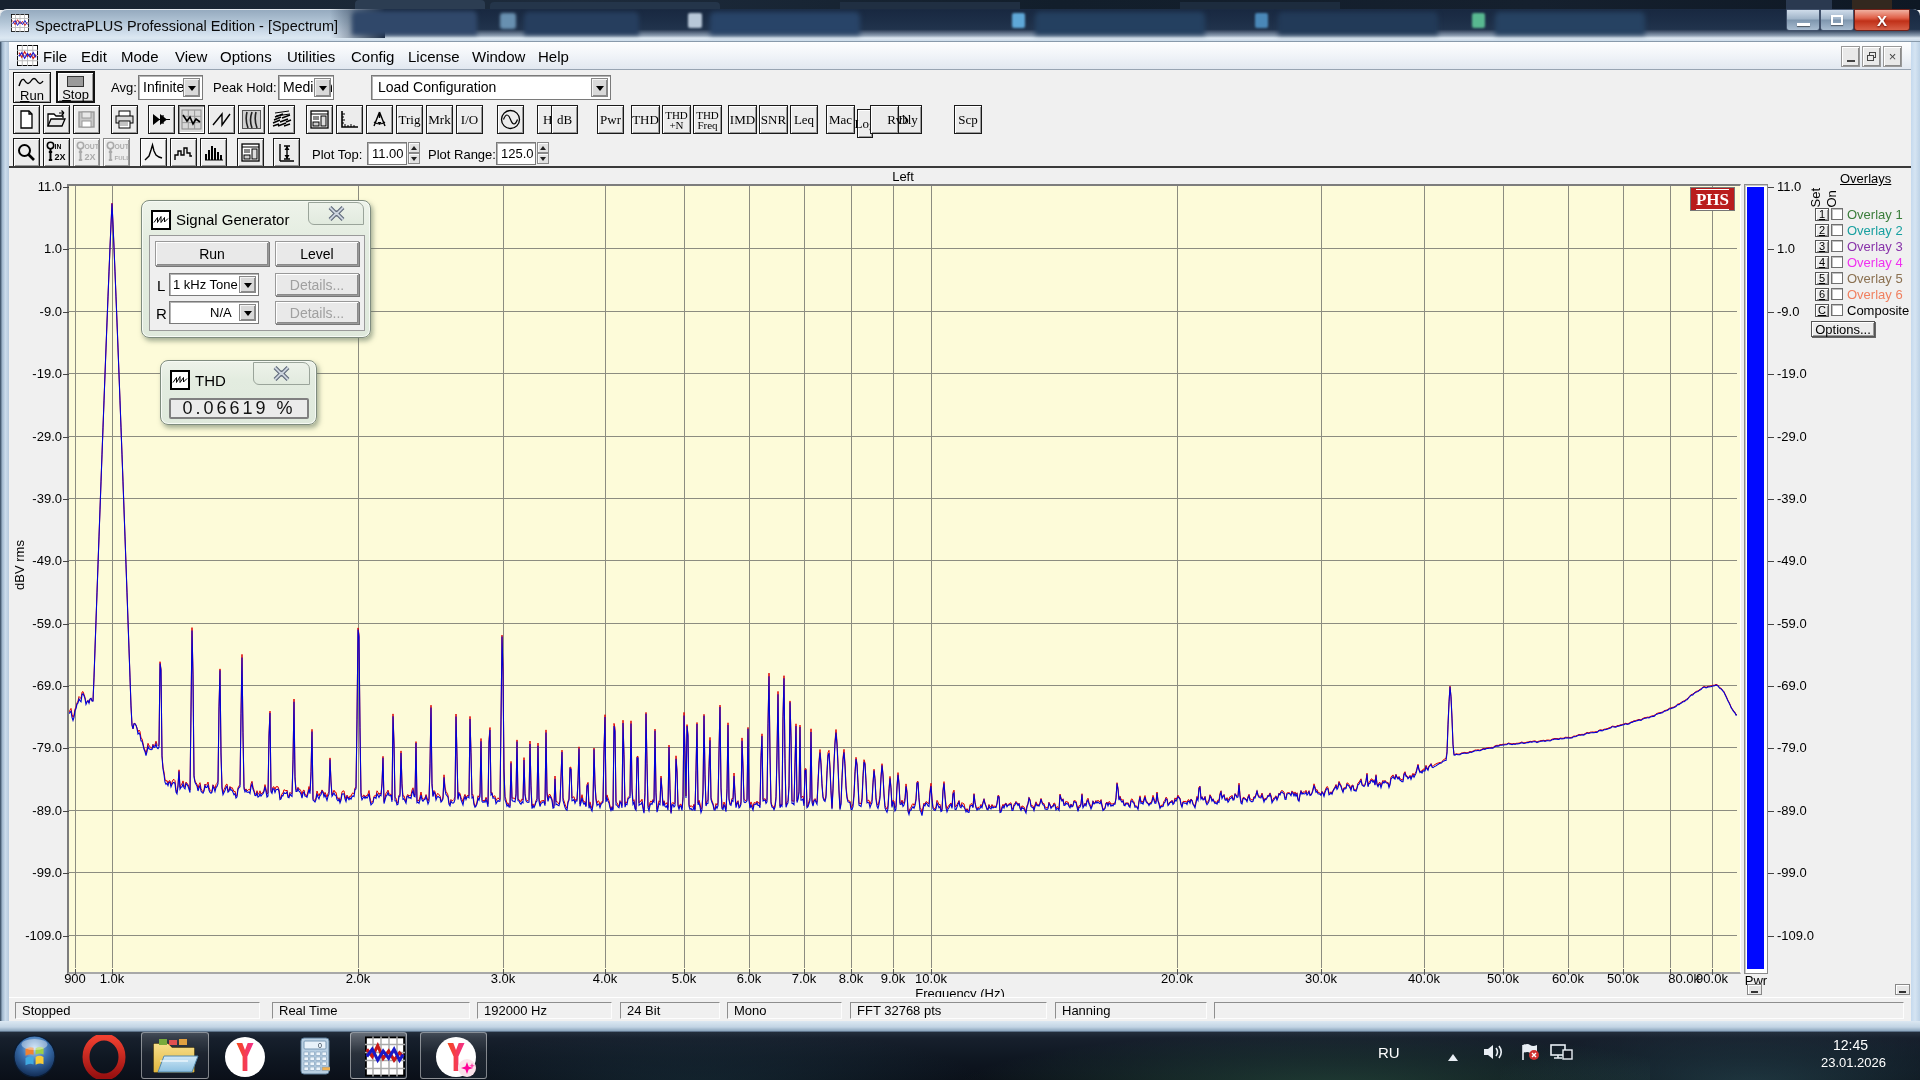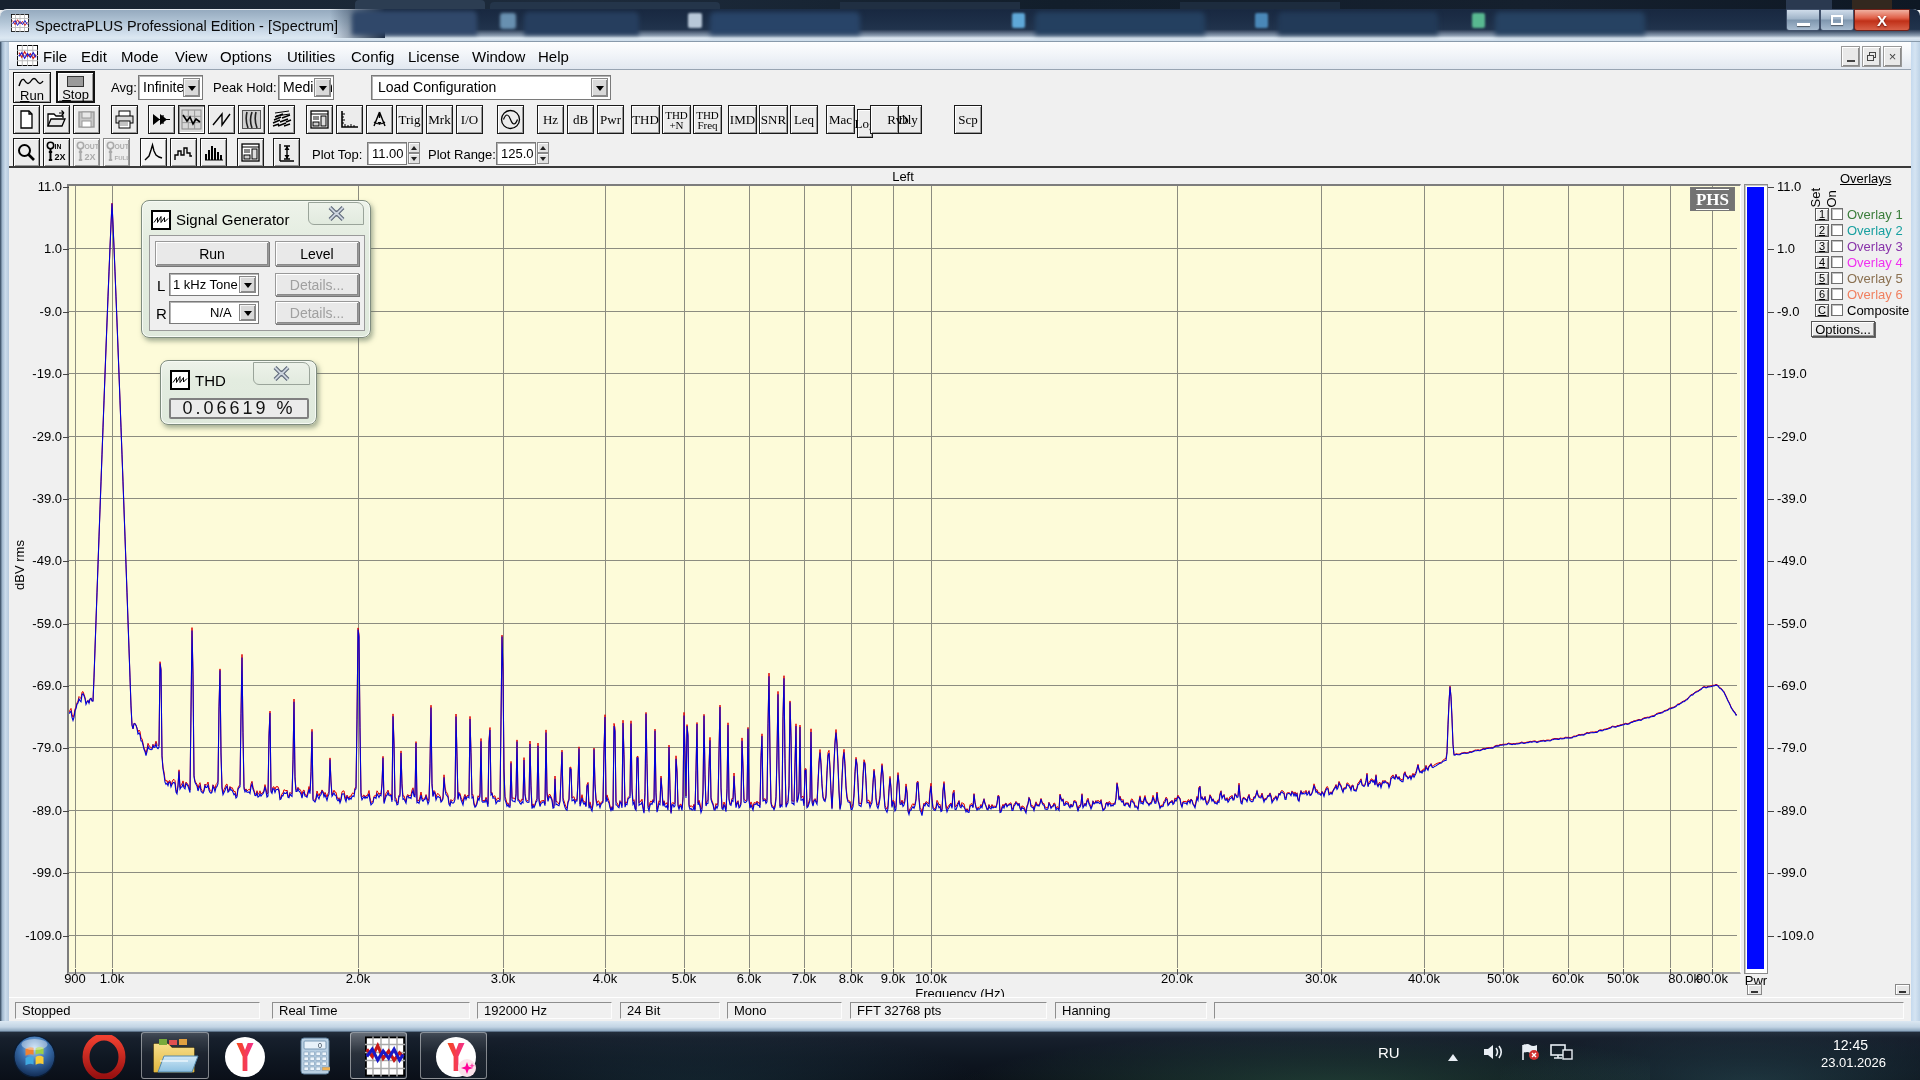--- a/index.html
+++ b/index.html
@@ -233,21 +233,21 @@
 <div class="tbtn" style="left:396px;top:105px;text-align:center;">Trig</div>
 <div class="tbtn" style="left:426px;top:105px;">Mrk</div>
 <div class="tbtn" style="left:456px;top:105px;">I/O</div>
 <div class="tbtn" style="left:497px;top:105px;">
     <svg width="21" height="21" viewBox="0 0 21 21">
       <circle cx="10.5" cy="10.5" r="9" fill="none" stroke="#000" stroke-width="1.3"></circle>
       <path d="M3.5 10.5 q3.5 -9 7 0 t7 0" fill="none" stroke="#000" stroke-width="1.2"></path>
     </svg>
   </div>
 <div class="tbtn" style="left:537px;top:105px;">Hz</div>
-<div class="tbtn" style="left:567px;top:105px;">dB</div>
+<div class="tbtn" style="left:551px;top:105px;">dB</div>
 <div class="tbtn" style="left:597px;top:105px;">Pwr</div>
 <div class="tbtn" style="left:631px;top:105px;width:29px;">THD</div>
 <div class="tbtn" style="left:662px;top:105px;width:29px;">
     <div style="line-height:10px;text-align:center;font-size:11px;">THD<br>+N</div>
   </div>
 <div class="tbtn" style="left:693px;top:105px;width:29px;">
     <div style="line-height:10px;text-align:center;font-size:11px;">THD<br>Freq</div>
   </div>
 <div class="tbtn" style="left:728px;top:105px;width:29px;">IMD</div>
 <div class="tbtn" style="left:759px;top:105px;width:29px;">SNR</div>
@@ -461,21 +461,21 @@
 <div style="position:absolute;left:1593px;top:971px;width:60px;text-align:center;font-size:13px;color:#000;">50.0k</div>
 <div style="position:absolute;left:1623px;top:969px;width:1px;height:6px;background:#555;"></div>
 <div style="position:absolute;left:1640px;top:971px;width:60px;text-align:right;font-size:13px;color:#000;">80.0k</div>
 <div style="position:absolute;left:1670px;top:969px;width:1px;height:6px;background:#555;"></div>
 <div style="position:absolute;left:1682px;top:971px;width:60px;text-align:center;font-size:13px;color:#000;">90.0k</div>
 <div style="position:absolute;left:1712px;top:969px;width:1px;height:6px;background:#555;"></div>
 <div style="position:absolute;left:1726px;top:973px;width:60px;text-align:center;font-size:13px;color:#000;">Pwr</div>
 <div style="position:absolute;left:880px;top:986px;width:160px;text-align:center;font-size:13px;color:#000;">Frequency (Hz)</div>
 <div class="abs" style="left:12px;top:520px;width:13px;height:90px;font-size:13px;color:#000;transform:rotate(-90deg);transform-origin:center;white-space:nowrap;display:flex;align-items:center;justify-content:center;">dBV rms</div>
 
-<div class="abs" style="left:1690px;top:187px;width:45px;height:24px;background:#737373;border:1px solid #777;display:flex;align-items:center;justify-content:center;">
+<div class="abs" style="left:1690px;top:187px;width:45px;height:24px;background:#b91c1c;border:1px solid #777;display:flex;align-items:center;justify-content:center;">
  <span style="font-family:'Liberation Serif',serif;font-weight:bold;font-size:17px;color:#fff;border-top:1px solid #fff;border-bottom:1px solid #fff;line-height:19px;">PHS</span>
   </div>
 
 <div class="abs" style="left:1744px;top:184px;width:24px;height:790px;background:#fff;border:1px solid #8a8a8a;box-shadow:inset 1px 1px 0 #c8c8c8;"></div>
 <div class="abs" style="left:1747px;top:187px;width:17px;height:782px;background:#0008ff;"></div>
 
 <div class="abs" style="left:1840px;top:171px;width:60px;font-size:13px;text-decoration:underline;">Overlays</div>
 <div class="abs" style="left:1808px;top:186px;width:13px;height:30px;font-size:13px;transform:rotate(-90deg);transform-origin:center;display:flex;align-items:center;">Set</div>
 <div class="abs" style="left:1824px;top:186px;width:13px;height:30px;font-size:13px;transform:rotate(-90deg);transform-origin:center;display:flex;align-items:center;">On</div>
 <div class="ovbtn" style="left:1815px;top:208px;">1</div>

